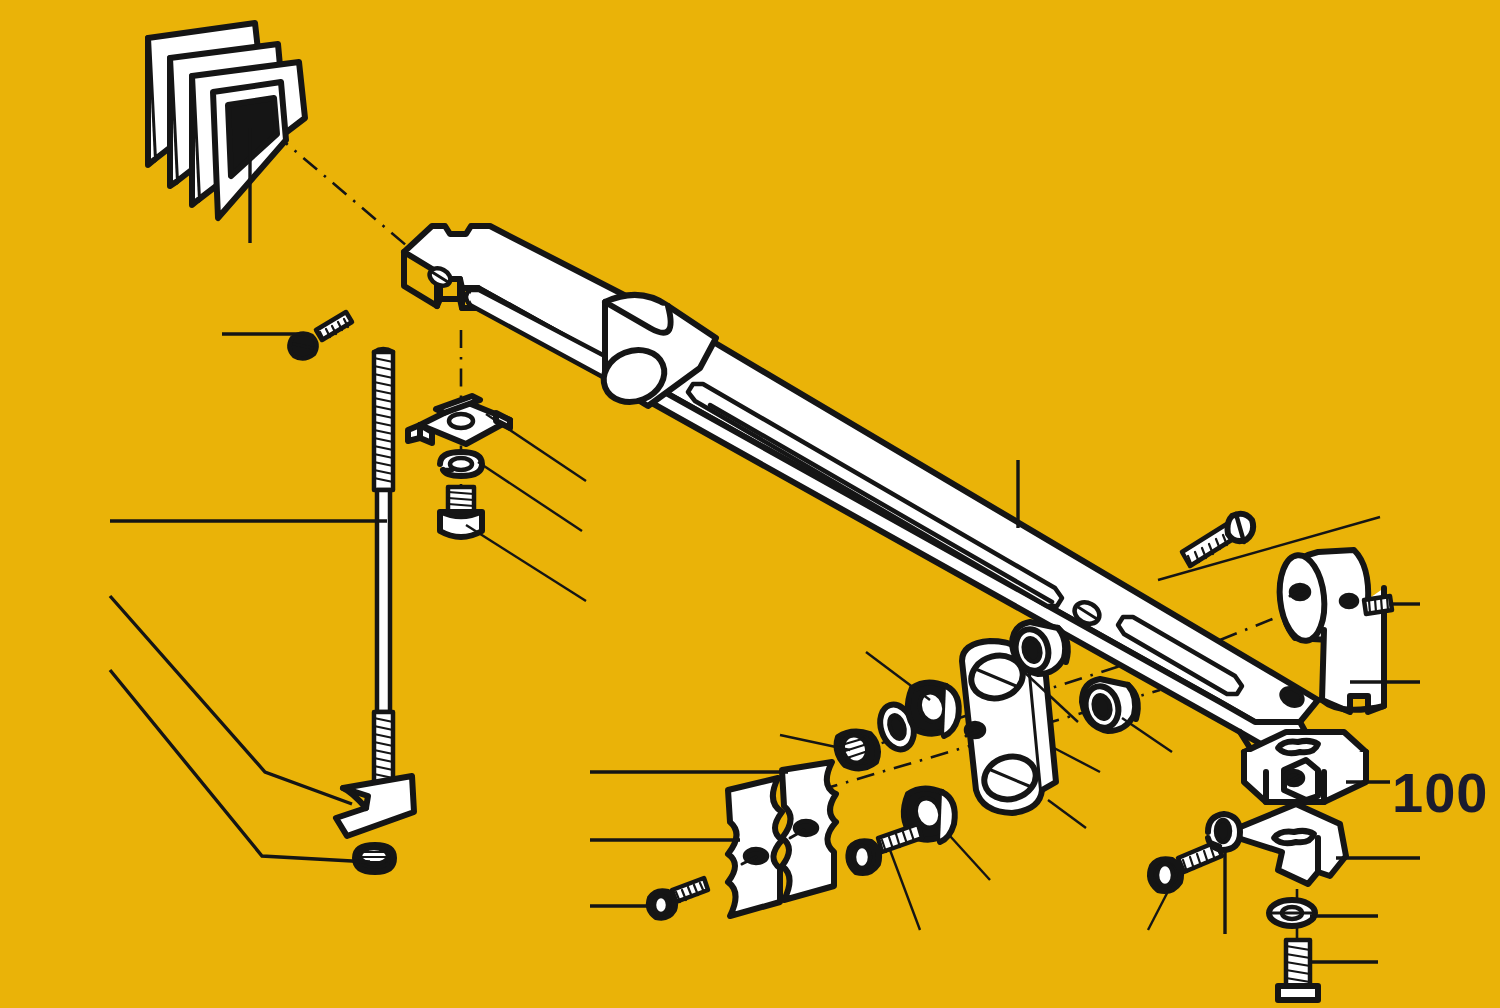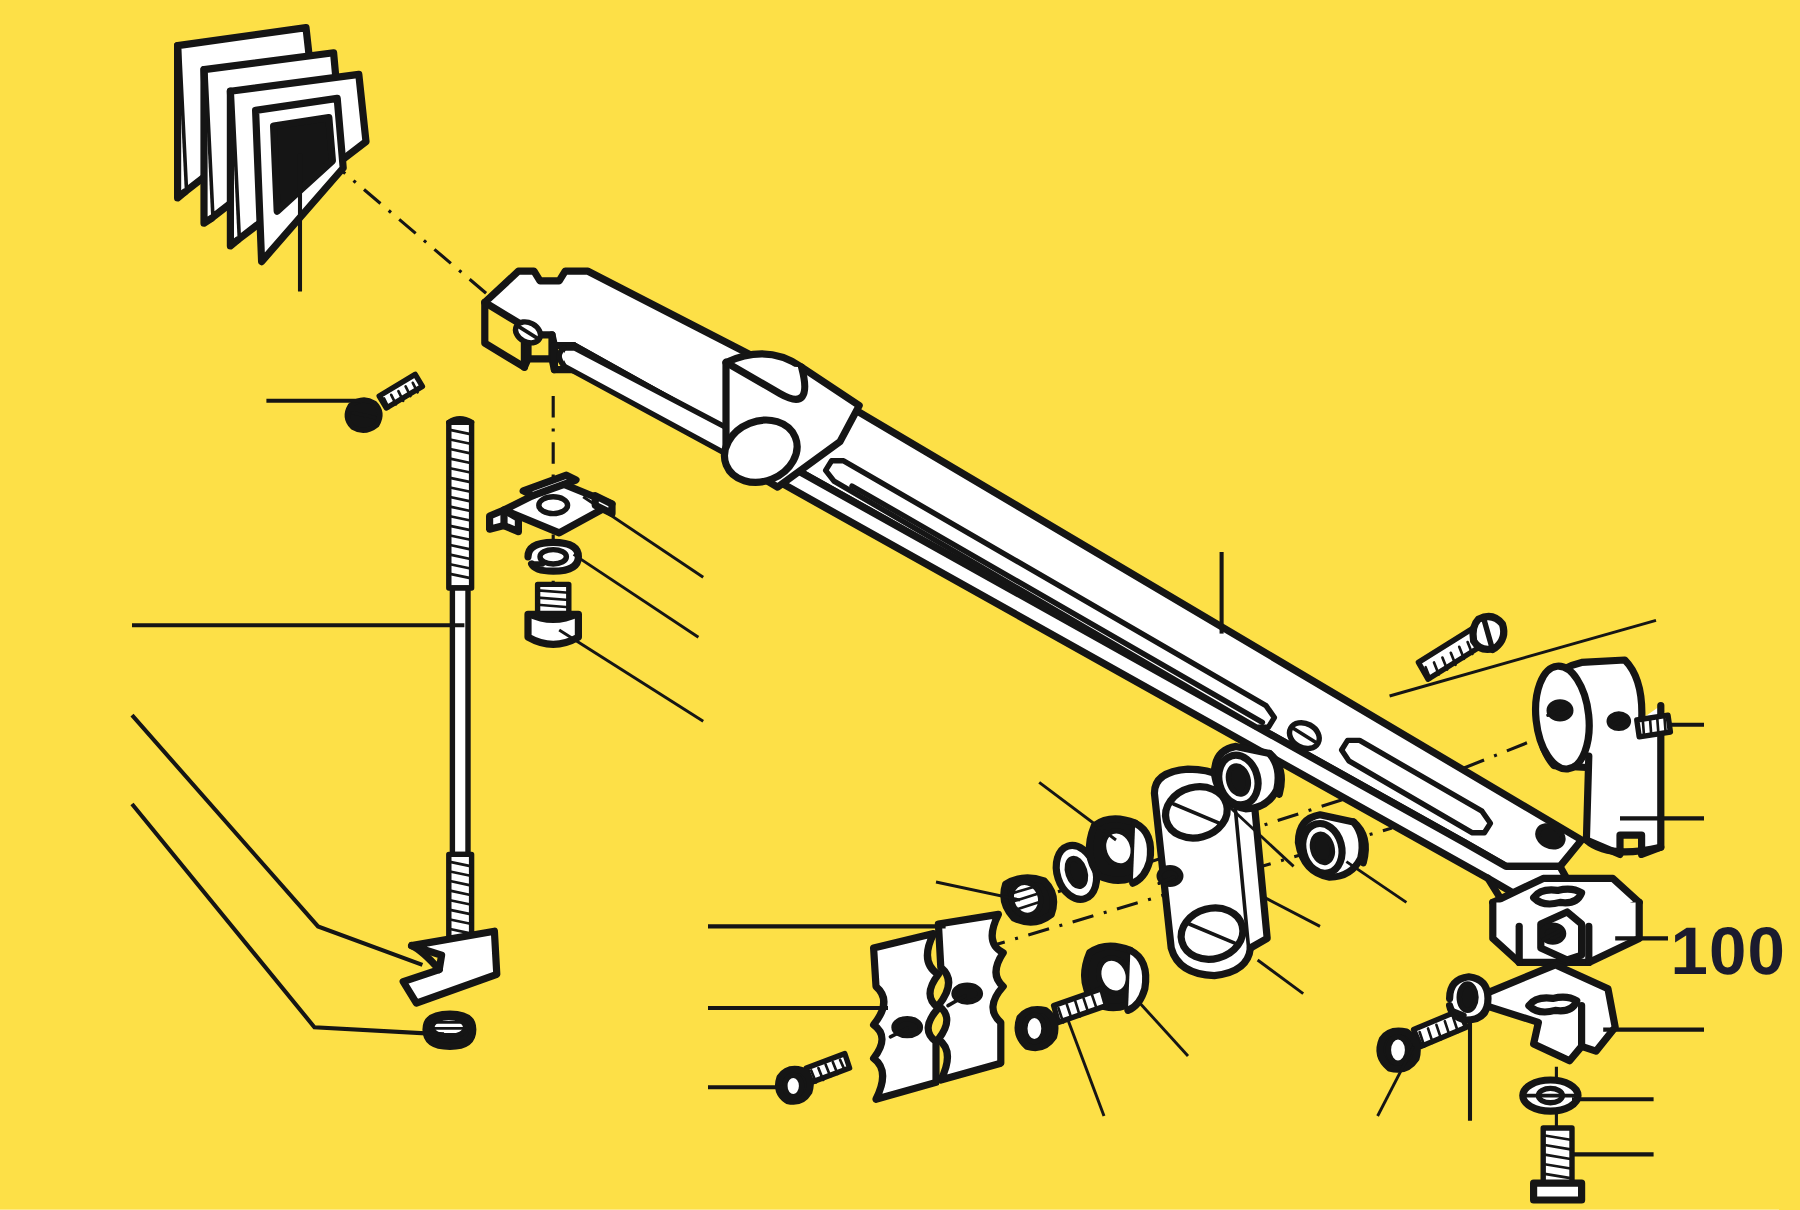--- a/index.html
+++ b/index.html
@@ -1,17 +1,17 @@
 <!DOCTYPE html>
 <html><head>
 <meta charset="utf-8">
 <style>
   html,body{margin:0;padding:0;background:#ffffff;}
   body{width:1500px;height:1008px;overflow:hidden;font-family:"Liberation Sans",sans-serif;}
-  #sheet{position:relative;width:1500px;height:1008px;background:#fde047;}
+  #sheet{position:relative;width:1500px;height:1008px;background:#eab308;}
   #diagram{position:absolute;left:0;top:0;width:1500px;height:1008px;}
   .ln{fill:none;stroke:#151515;}
   .thick{stroke-width:6;stroke-linejoin:round;stroke-linecap:round;}
   .med{stroke-width:4.5;stroke-linejoin:round;stroke-linecap:round;}
   .thin{stroke-width:3;stroke-linejoin:round;stroke-linecap:round;}
   .hair{stroke-width:2.2;stroke-linecap:round;}
   .fillw{fill:#ffffff;}
   .fillk{fill:#151515;}
   .lead{fill:none;stroke:#151515;stroke-width:3.4;stroke-linecap:butt;}
   .leadthin{fill:none;stroke:#151515;stroke-width:2.4;stroke-linecap:butt;}

